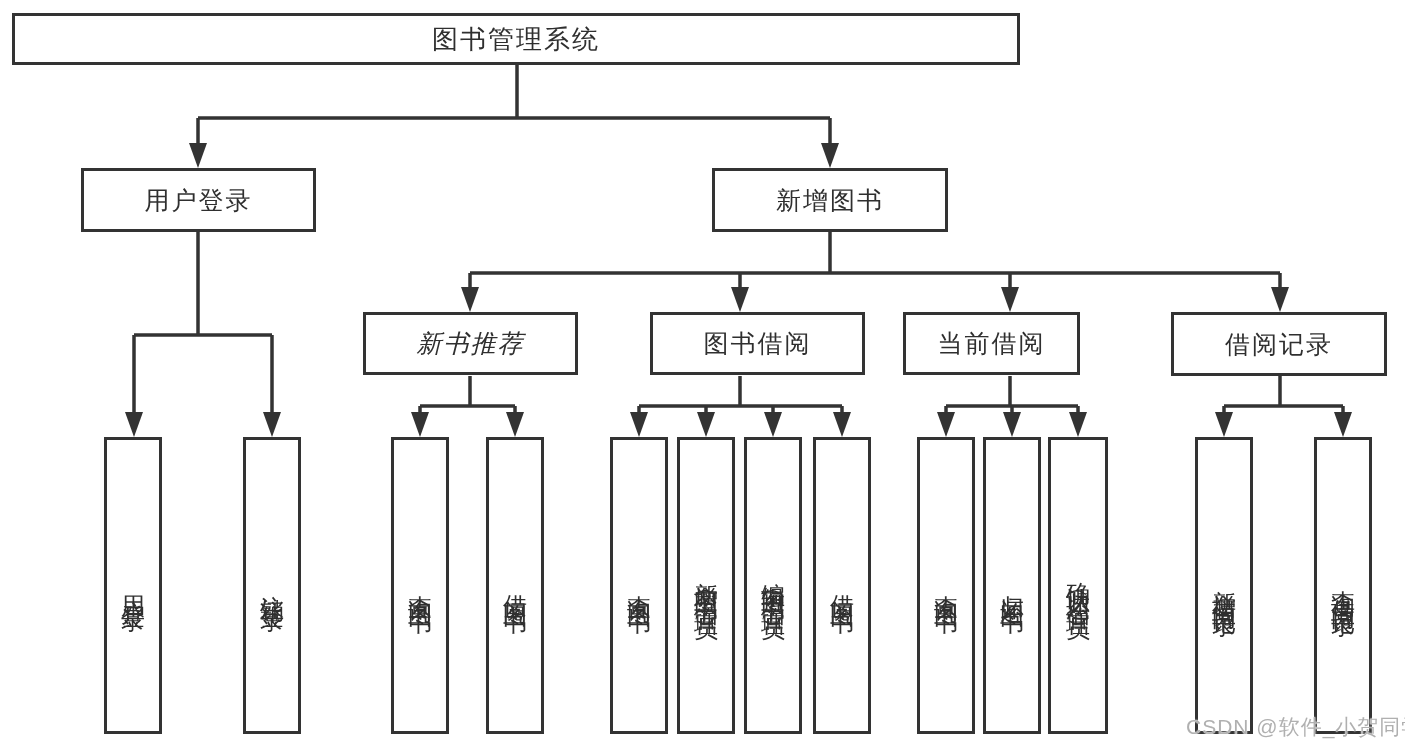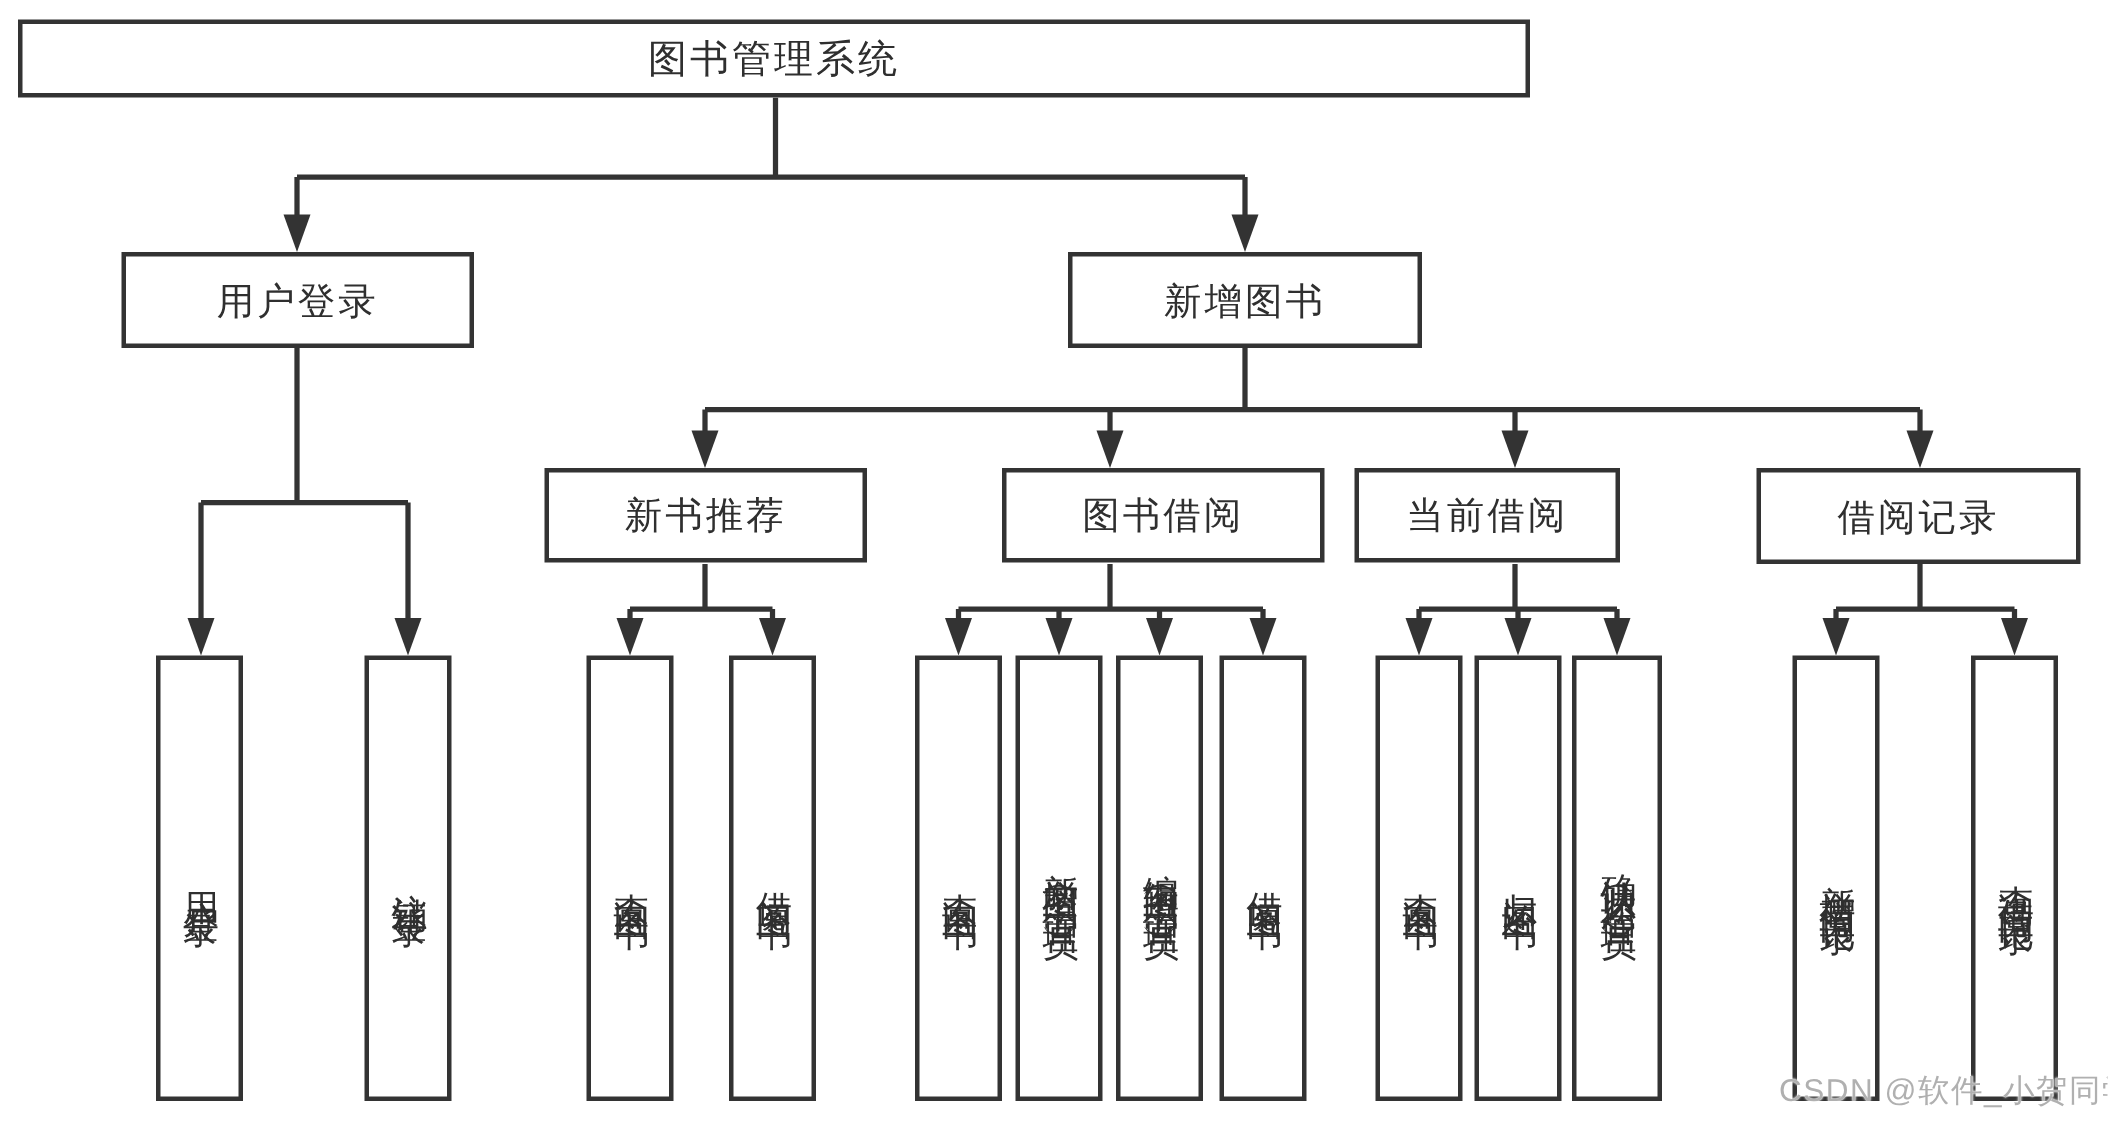--- a/index.html
+++ b/index.html
@@ -19,22 +19,22 @@
   .leaf{width:58px;top:437px;height:297px;}
   .vtext{
     writing-mode:vertical-rl;text-orientation:mixed;
     font-size:24px;letter-spacing:5px;color:#2f2f2f;line-height:1;
     max-height:288px;
   }
   
   .root{left:12px;top:13px;width:1008px;height:52px;}
   .l2a{left:81px;top:168px;width:235px;height:64px;}
   .l2b{left:712px;top:168px;width:236px;height:64px;}
-  .l3a{left:363px;top:312px;width:215px;height:63px;}
-  .l3b{left:668px;top:312px;width:215px;height:63px;}
+  .l3a{left:363px;top:312px;width:215px;height:63px;font-style:italic;}
+  .l3b{left:650px;top:312px;width:215px;height:63px;}
   .l3c{left:903px;top:312px;width:177px;height:63px;}
   .l3d{left:1171px;top:312px;width:216px;height:64px;text-align:center;}
   .u1{left:104px;} .u2{left:243px;}
   .r1{left:391px;} .r2{left:486px;}
   .b1{left:610px;} .b2{left:677px;} .b3{left:744px;} .b4{left:813px;}
   .c1{left:917px;} .c2{left:983px;} .c3{left:1048px;width:60px;}
   .d1{left:1195px;} .d2{left:1314px;}
   .watermark{
     position:absolute;left:1186px;top:713px;z-index:2;
     font-size:21px;letter-spacing:1px;color:#b0b0b0;

